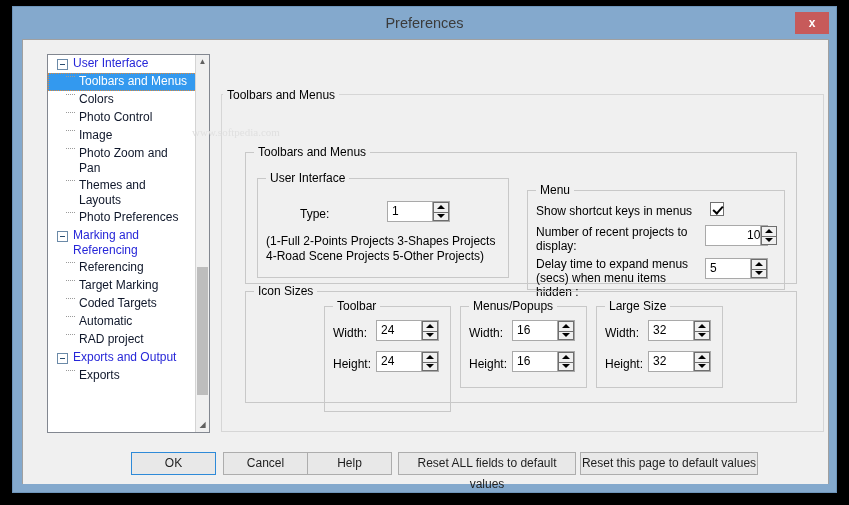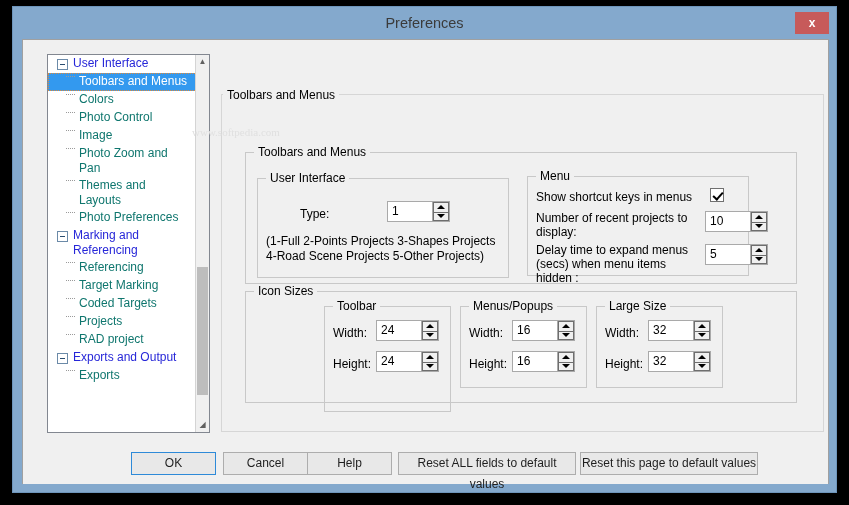--- a/index.html
+++ b/index.html
@@ -106,21 +106,21 @@
   }
   .dots {
     position: absolute;
     left: 18px; top: 3px;
     width: 9px; height: 1px;
     border-top: 1px dotted #9a9a9a;
   }
   .tree-label {
     font-size: 12px;
     line-height: 15px;
-    color: #0f766e;
+    color: #0f172a;
     font-family: "Liberation Sans", sans-serif;
     padding-right: 4px;
   }
   .tree-label.group { color: #2626d8; }
 
   
   #tree-scrollbar {
     position: absolute;
     right: 0; top: 0;
     width: 14px; height: 100%;
@@ -177,21 +177,21 @@
     font-size: 12px;
     color: #000000;
     background: #f0f0f0;
     padding: 0 4px;
     white-space: nowrap;
     font-family: "Liberation Sans", sans-serif;
   }
 
   #gb-toolbars { left: 222px; top: 112px; width: 552px; height: 132px; }
   #gb-userif   { left: 234px; top: 138px; width: 252px; height: 100px; }
-  #gb-menu     { left: 504px; top: 136px; width: 222px; height: 100px; }
+  #gb-menu     { left: 504px; top: 150px; width: 258px; height: 100px; }
   #gb-iconsizes{ left: 222px; top: 251px; width: 552px; height: 112px; }
   #gb-toolbar-sz { left: 78px; top: 14px; width: 127px; height: 106px; }
   #gb-menus-sz   { left: 214px; top: 14px; width: 127px; height: 82px; }
   #gb-large-sz   { left: 350px; top: 14px; width: 127px; height: 82px; }
 
   .lbl {
     position: absolute;
     font-size: 12px;
     color: #000000;
     font-family: "Liberation Sans", sans-serif;
@@ -379,21 +379,21 @@
           <span class="tree-label">Target Marking</span>
         </div>
 
         <div class="tree-item child">
           <span class="dots"></span>
           <span class="tree-label">Coded Targets</span>
         </div>
 
         <div class="tree-item child">
           <span class="dots"></span>
-          <span class="tree-label">Projects</span>
+          <span class="tree-label">Automatic</span>
         </div>
 
         <div class="tree-item child">
           <span class="dots"></span>
           <span class="tree-label">RAD project</span>
         </div>
 
         <div class="tree-item root">
           <span class="expander"></span>
           <span class="tree-label group">Exports and Output</span>
@@ -440,21 +440,21 @@
       <span class="lbl" style="left:8px; top:55px; width:238px; line-height:15px;">(1-Full 2-Points Projects 3-Shapes Projects 4-Road Scene Projects 5-Other Projects)</span>
     </div>
 
     <div class="gbox" id="gb-menu">
       <span class="gtitle">Menu</span>
 
       <span class="lbl" style="left:8px; top:13px;">Show shortcut keys in menus</span>
       <div class="chk" style="left:182px; top:11px;"></div>
 
       <span class="lbl" style="left:8px; top:34px; width:160px; line-height:14px;">Number of recent projects to display:</span>
-      <div class="spin" style="left:177px; top:34px; width:63px;">
+      <div class="spin" style="left:177px; top:34px; width:63px;padding-left:37px;">
         <span class="spinval">10</span>
         <span class="btns">
           <div class="up">
               <span class="arr"></span>
             </div>
           <div class="down">
               <span class="arr"></span>
             </div>
         </span>
       </div>

